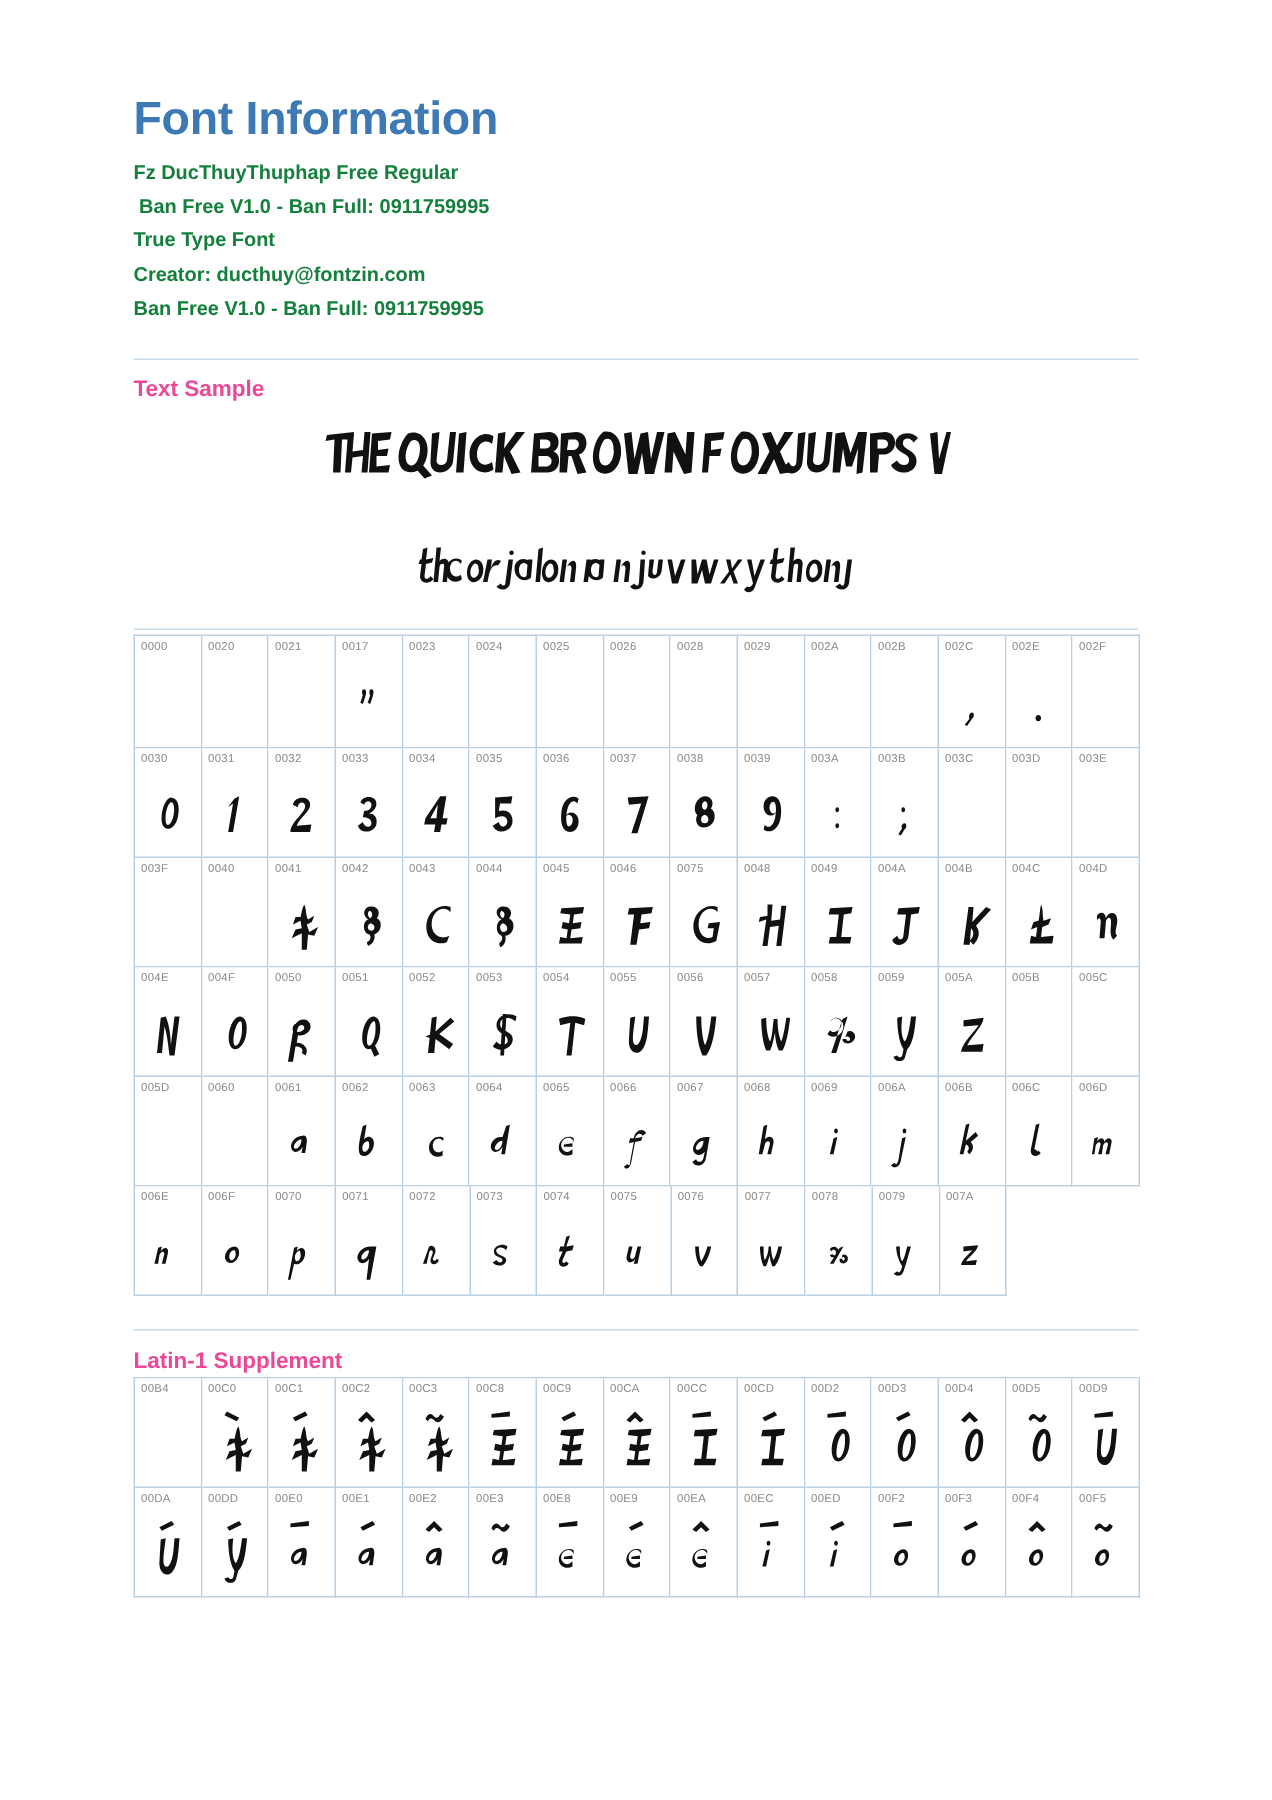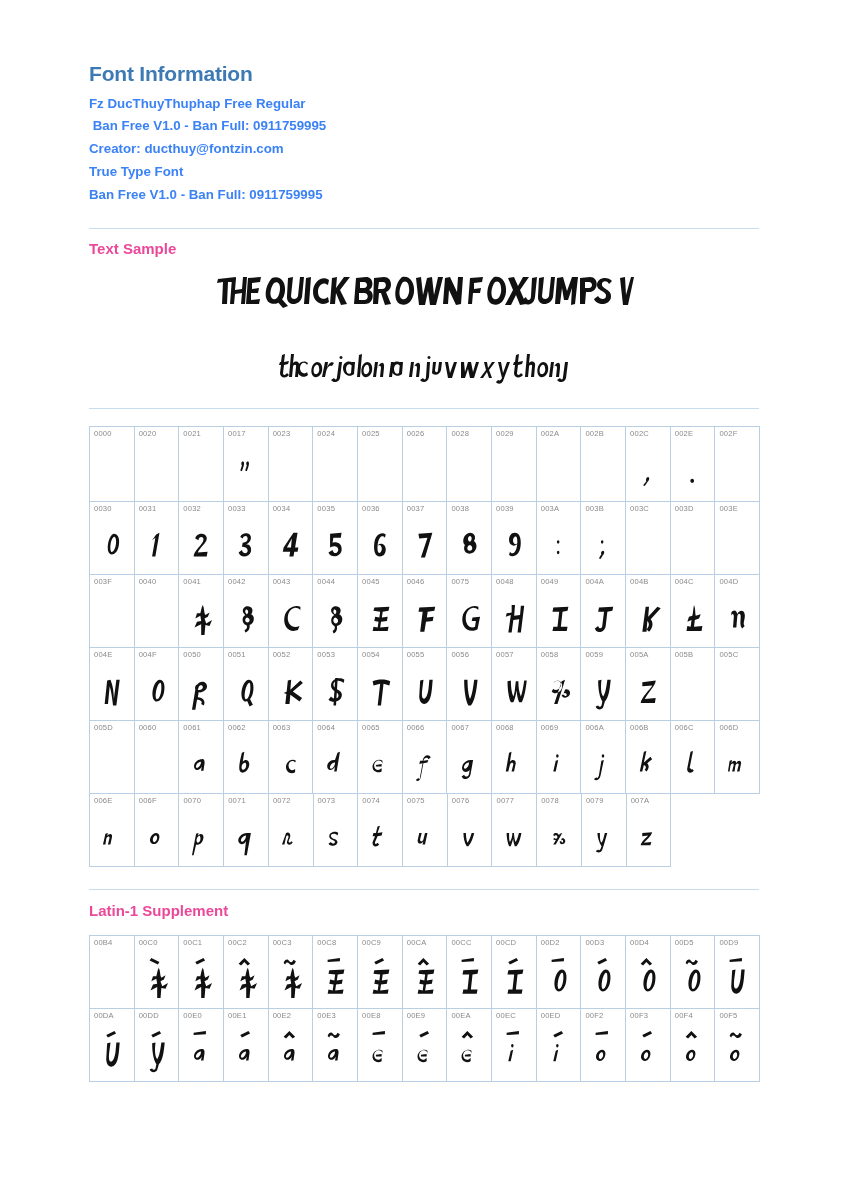--- a/index.html
+++ b/index.html
@@ -19,31 +19,31 @@
     width: 848px;
     height: 1200px;
     background: #ffffff;
     box-sizing: border-box;
     padding: 0 89px;
   }
 
   
   .info-block { padding-top: 62px; }
   .doc-title {
-    font-size: 21px;
+    font-size: 31px;
     font-weight: bold;
     color: #3d7ab5;
     letter-spacing: -0.2px;
     margin: 0 0 7px 0;
     line-height: 1.12;
   }
   .info-line {
     font-size: 13.3px;
     font-weight: bold;
-    color: #3b82f6;
+    color: #15803d;
     line-height: 1.72;
     white-space: pre;
   }
 
   
   .rule {
     border: 0;
     border-top: 1px solid #c8dcee;
     margin: 0;
     height: 0;
@@ -68,21 +68,21 @@
     justify-content: center;
     align-items: center;
   }
   .sample-upper { height: 46px; }
   .sample-lower { height: 44px; margin-top: 28px; }
   .sample-row svg { display: block; overflow: visible; }
 
   
   .table-head { padding-top: 12px; }
   .glyph-table {
-    margin-top: 17px;
+    margin-top: 3px;
     display: flex;
     flex-direction: column;
     border-left: 1px solid #b8cfe4;
     border-top: 1px solid #b8cfe4;
     width: 671px;
     box-sizing: border-box;
   }
   .glyph-row {
     display: flex;
     height: 73px;
@@ -125,22 +125,22 @@
 </head>
 <body>
 
 <div class="page">
 
   <div class="info-block">
     <div class="doc-title">Font Information</div>
     <div>
       <div class="info-line">Fz DucThuyThuphap Free Regular</div>
       <div class="info-line"> Ban Free V1.0 - Ban Full: 0911759995</div>
+      <div class="info-line">True Type Font</div>
       <div class="info-line">Creator: ducthuy@fontzin.com</div>
-      <div class="info-line">True Type Font</div>
       <div class="info-line">Ban Free V1.0 - Ban Full: 0911759995</div>
     </div>
   </div>
 
   <hr class="rule sample-rule-top">
   <div class="sample-head">
     <div class="section-title">Text Sample</div>
   </div>
 
   <div class="samples">

